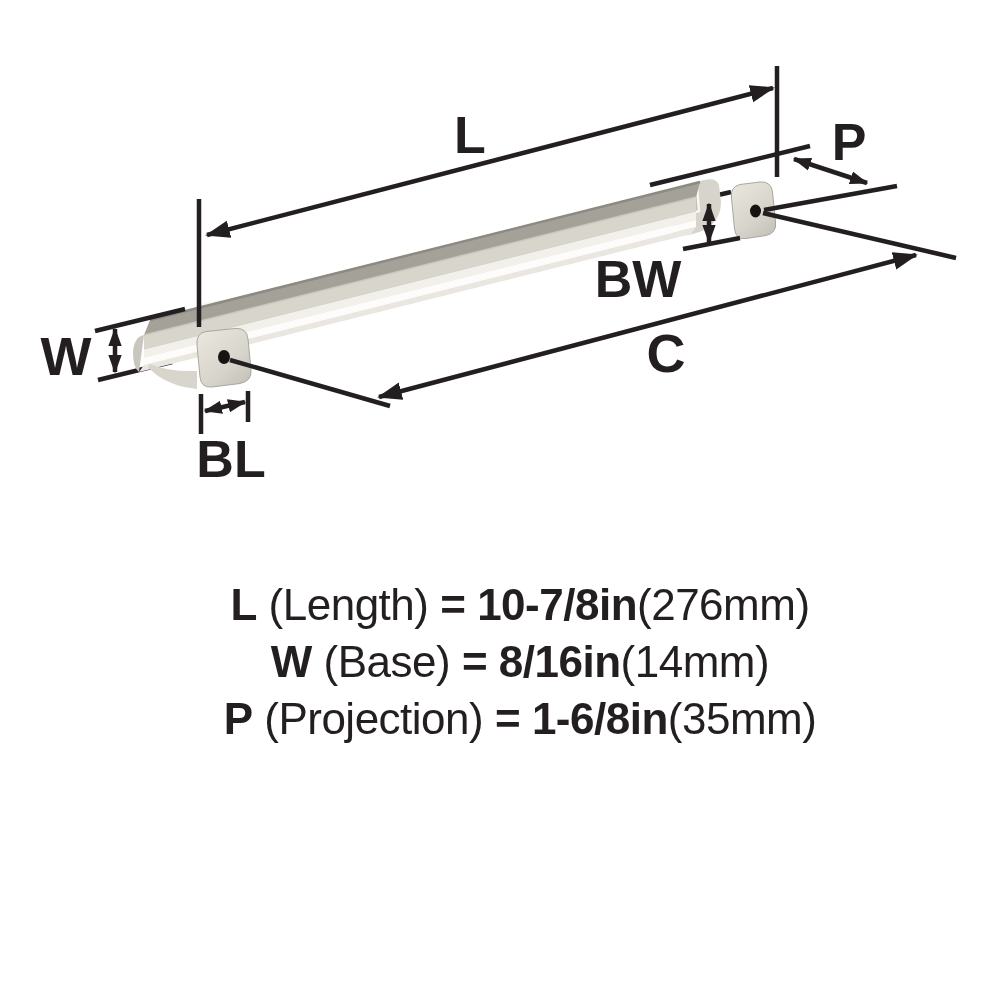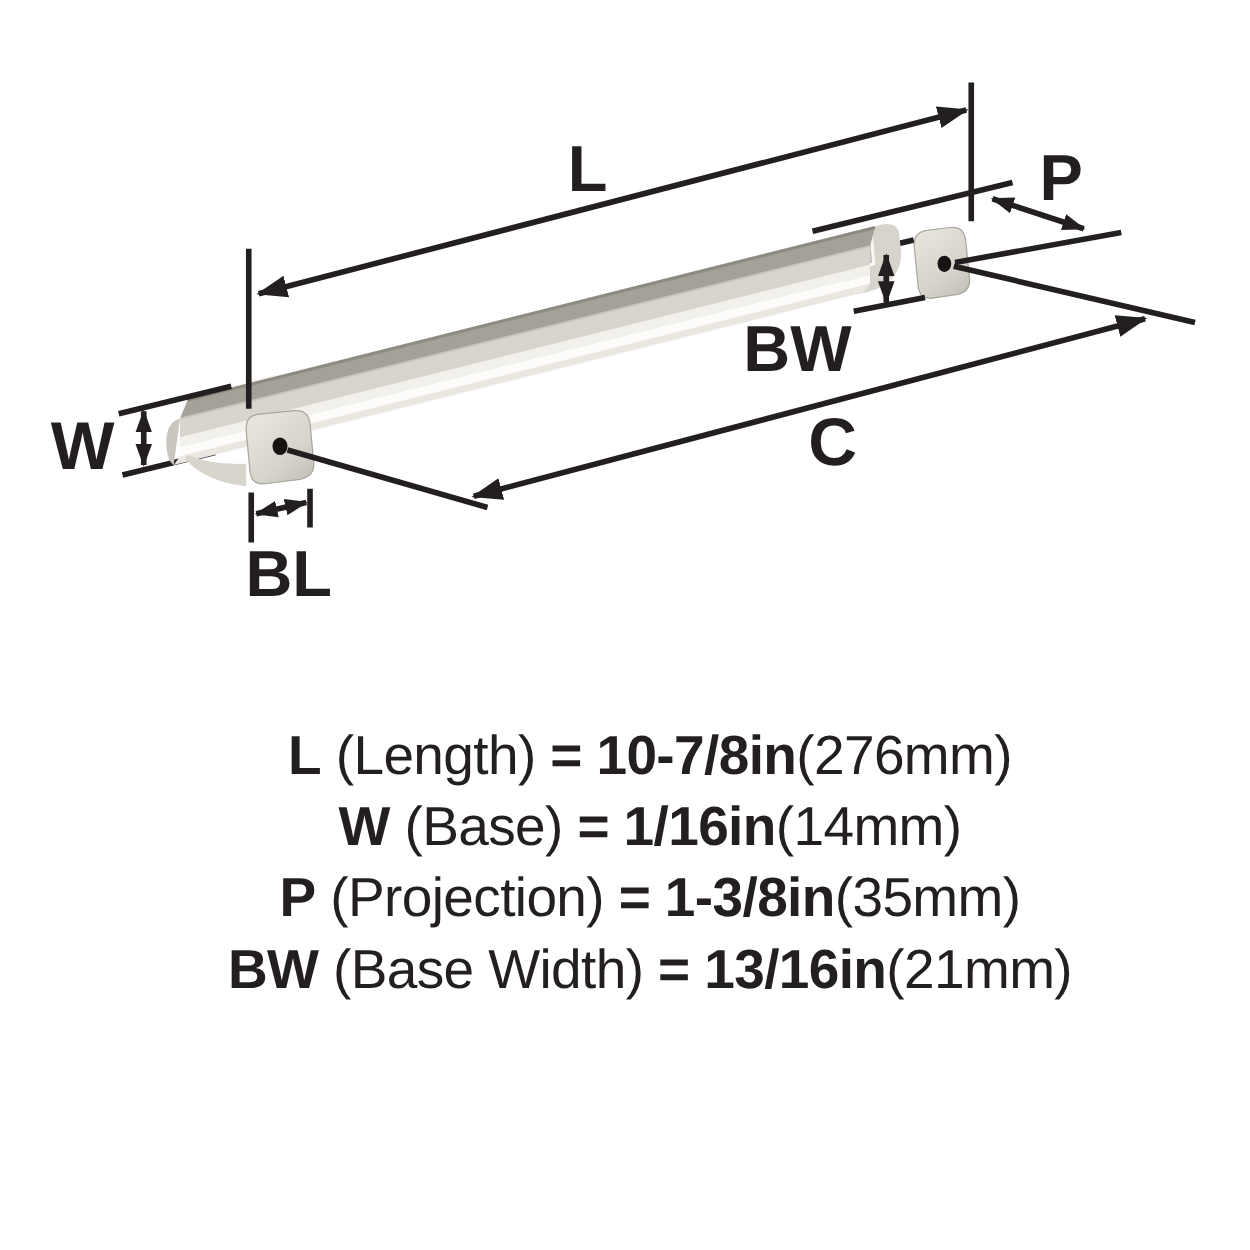--- a/index.html
+++ b/index.html
@@ -106,18 +106,17 @@
     <text class="dim-label" x="470" y="153" font-size="52" text-anchor="middle">L</text>
     <text class="dim-label" x="849" y="160" font-size="52" text-anchor="middle">P</text>
     <text class="dim-label" x="638" y="297" font-size="52" text-anchor="middle">BW</text>
     <text class="dim-label" x="666" y="372" font-size="54" text-anchor="middle">C</text>
     <text class="dim-label" x="66" y="375" font-size="54" text-anchor="middle">W</text>
     <text class="dim-label" x="231" y="477" font-size="52" text-anchor="middle">BL</text>
   </svg>
 
   <div id="spec-block">
     <div class="spec-row"><span class="b">L</span> <span class="r">(Length)</span> <span class="b">=</span> <span class="b">10-7/8in</span><span class="r">(276mm)</span></div>
-    <div class="spec-row"><span class="b">W</span> <span class="r">(Base)</span> <span class="b">=</span> <span class="b">1/16in</span><span class="r">(14mm)</span></div>
-    <div class="spec-row"><span class="b">P</span> <span class="r">(Projection)</span> <span class="b">=</span> <span class="b">1-3/8in</span><span class="r">(35mm)</span></div>
-    <div class="spec-row"><span class="b">BW</span> <span class="r">(Base Width)</span> <span class="b">=</span> <span class="b">13/16in</span><span class="r">(21mm)</span></div>
+    <div class="spec-row"><span class="b">W</span> <span class="r">(Base)</span> <span class="b">=</span> <span class="b">8/16in</span><span class="r">(14mm)</span></div>
+    <div class="spec-row"><span class="b">P</span> <span class="r">(Projection)</span> <span class="b">=</span> <span class="b">1-6/8in</span><span class="r">(35mm)</span></div>
   </div>
 
 </div>
 
 </body></html>

